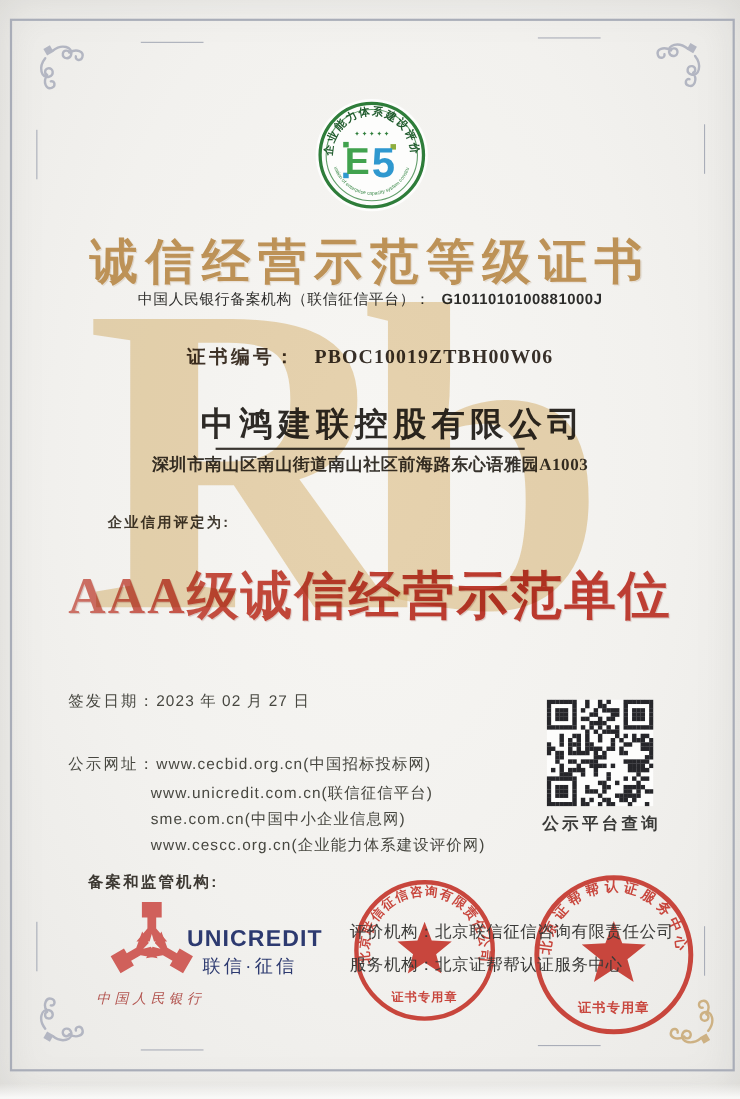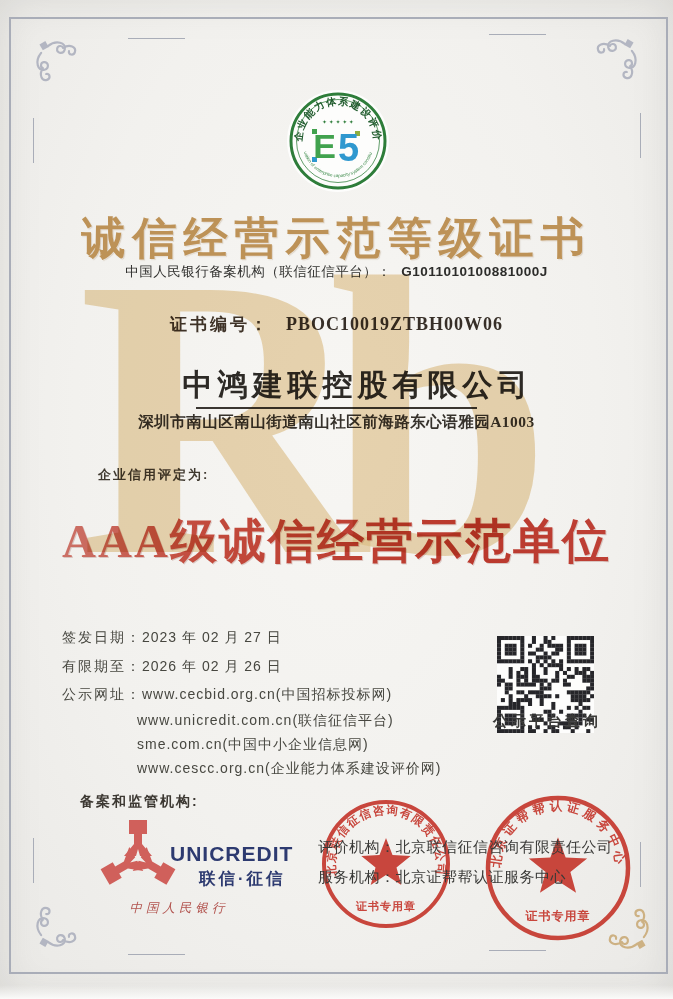--- a/index.html
+++ b/index.html
@@ -39,28 +39,28 @@
     -webkit-background-clip:text;background-clip:text;color:transparent;
     filter:drop-shadow(1px 1px 0 rgba(120,30,20,.2));}
 
   .detail{font-size:14px;color:#474740;letter-spacing:1px;}
   .detail .lbl{letter-spacing:2px;}
   .wm{left:78px;top:218px;font-size:400px;line-height:1;font-weight:bold;
     letter-spacing:-38px;color:rgba(227,195,137,.62);z-index:6;
     mix-blend-mode:multiply;pointer-events:none;}
 
   .qrbox{left:497px;top:636px;width:97px;height:97px;}
-  .qrcap{left:482px;top:712px;width:130px;text-align:center;font-size:15px;
+  .qrcap{left:482px;top:740px;width:130px;text-align:center;font-size:15px;
     color:#3a3a38;letter-spacing:3px;font-weight:bold;}
 
   .reglbl{left:80px;top:793px;font-size:14px;font-weight:bold;color:#3c3832;letter-spacing:2px;}
   .pbocname{left:82px;top:900px;width:110px;text-align:center;font-size:12.5px;font-style:italic;
-    color:#b2534e;letter-spacing:4px;font-family:"Liberation Serif","DejaVu Serif",serif;margin-left:42px;}
+    color:#b2534e;letter-spacing:4px;font-family:"Liberation Serif","DejaVu Serif",serif;}
   .uniword{left:170px;top:842px;font-size:21px;font-weight:900;color:#2d3a70;letter-spacing:1px;}
-  .unicn{left:199px;top:868px;font-size:16.5px;font-weight:bold;color:#2d3a70;letter-spacing:3px;text-align:right;}
+  .unicn{left:184px;top:868px;font-size:16.5px;font-weight:normal;color:#2d3a70;letter-spacing:3px;text-align:right;}
 
   .agline{font-size:15px;color:#3a3a38;z-index:4;letter-spacing:.5px;}
   .seal{z-index:3;opacity:.92;}
   .bottom-fade{left:0;right:0;bottom:0;height:14px;background:linear-gradient(180deg,rgba(251,251,250,0),#fbfbfa);}
   .gold-fl{z-index:2;}
 </style>
 </head>
 <body>
 
 <svg width="0" height="0" style="position:absolute">
@@ -128,23 +128,20 @@
 
   <div class="abs center company serif">中鸿建联控股有限公司</div>
   <div class="abs rule"></div>
   <div class="abs center address serif">深圳市南山区南山街道南山社区前海路东心语雅园A1003</div>
 
   <div class="abs lead">企业信用评定为:</div>
   <div class="abs center rating serif">AAA级诚信经营示范单位</div>
 
   <div class="abs detail" style="left:62px;top:629px">
     <span class="lbl">签发日期：</span><span>2023 年 02 月 27 日</span>
-  </div>
-  <div class="abs detail" style="left:62px;top:658px">
-    <span class="lbl">有限期至：</span><span>2026 年 02 月 26 日</span>
   </div>
   <div class="abs detail" style="left:137px;top:712px">www.unicredit.com.cn(联信征信平台)</div>
   <div class="abs detail" style="left:62px;top:686px">
     <span class="lbl">公示网址：</span><span>www.cecbid.org.cn(中国招标投标网)</span>
   </div>
   <div class="abs detail" style="left:137px;top:736px">sme.com.cn(中国中小企业信息网)</div>
   <div class="abs detail" style="left:137px;top:760px">www.cescc.org.cn(企业能力体系建设评价网)</div>
 
   <div class="abs qrbox" id="qr"><svg width="97" height="97" viewBox="0 0 97 97">
         <rect width="97" height="97" fill="#fdfdfc"></rect>

